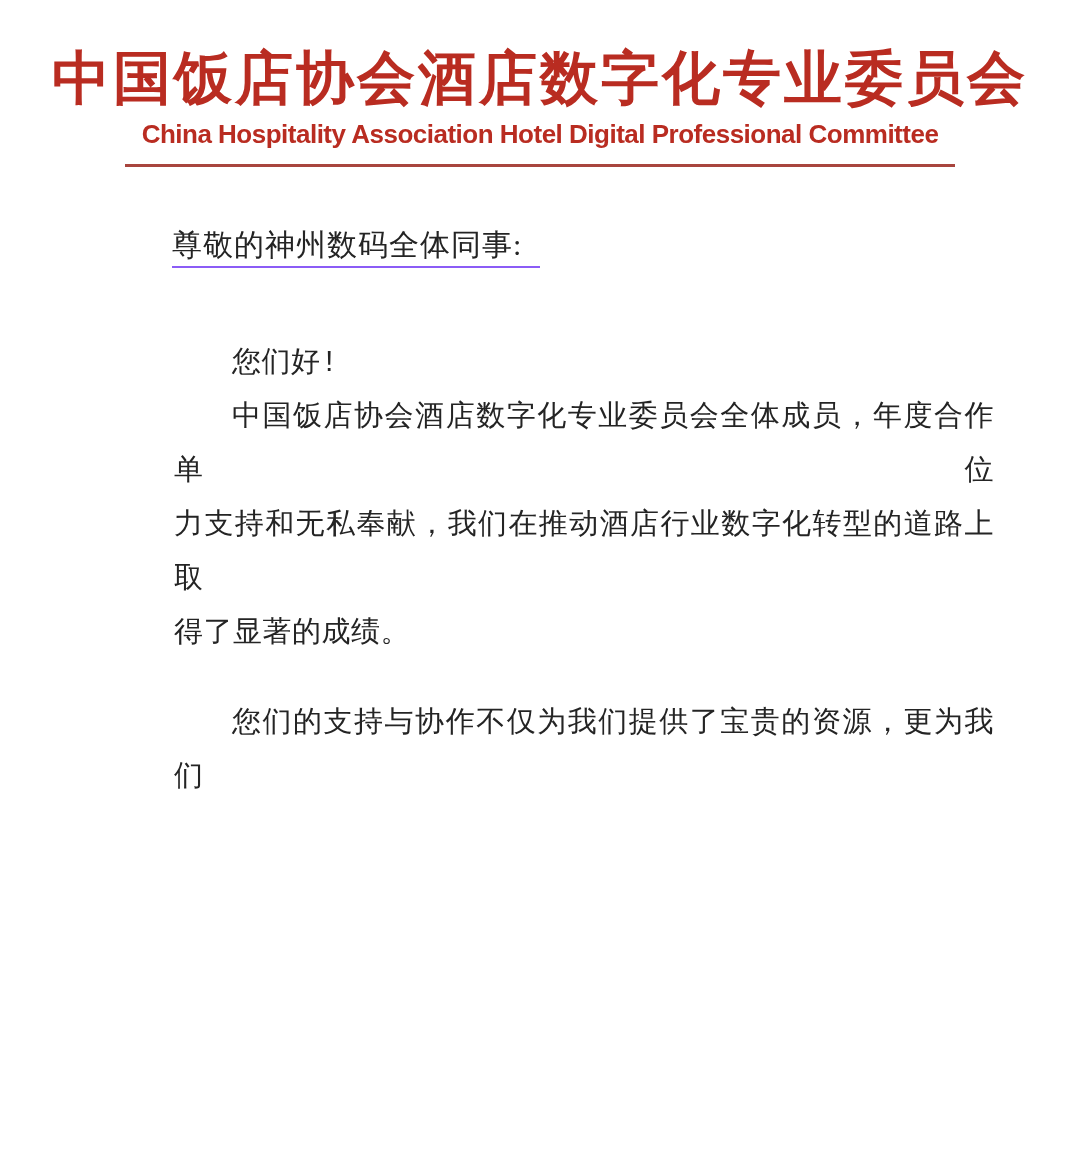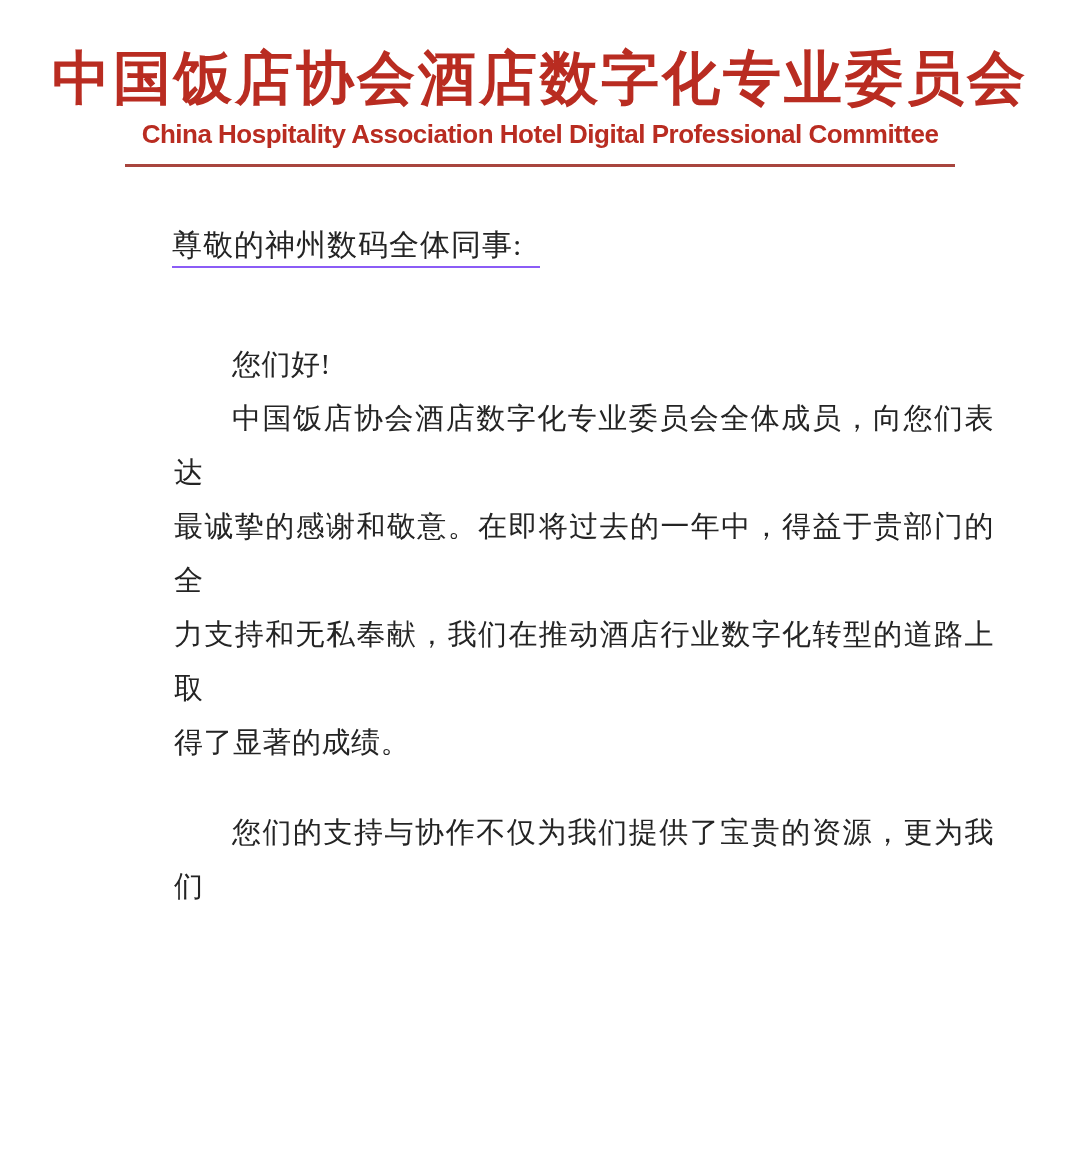--- a/index.html
+++ b/index.html
@@ -73,21 +73,21 @@
   }
   
   .body-text {
     margin: 69px 130px 0 130px;
     width: 820px;
     font-size: 29px;
     line-height: 54px;
     color: var(--ink, #242424);
     letter-spacing: 0.5px;
   }
-  .para { margin: 0; padding: 0; }
+  .para { margin: 0; padding: 0; font-family: Liberation Mono, monospace; }
   .para-2 { margin-top: 36px; }
   .line { display: block; }
   .line.just {
     text-align: justify;
     text-align-last: justify;
   }
   .line.first { text-indent: 2em; }
   .line.last {
     text-align: right;
     text-align-last: left;
@@ -111,22 +111,21 @@
 
   <div class="salutation">
     <span class="underlined">尊敬的神州数码全体同事:</span>
   </div>
 
   <main class="body-text">
 
     <p class="para greeting">您们好!</p>
 
     <div class="para para-1">
-      <span class="line just first">中国饭店协会酒店数字化专业委员会全体成员，向您们表达</span>
-      <span class="line just">最诚挚的感谢和敬意。在即将过去的一年中，得益于贵部门的全</span>
+      <span class="line just first">中国饭店协会酒店数字化专业委员会全体成员，年度合作单位</span>
       <span class="line just">力支持和无私奉献，我们在推动酒店行业数字化转型的道路上取</span>
       <span class="line last">得了显著的成绩。</span>
     </div>
 
     <div class="para para-2">
       <span class="line just first">您们的支持与协作不仅为我们提供了宝贵的资源，更为我们</span>
 
     </div>
 
   </main>

